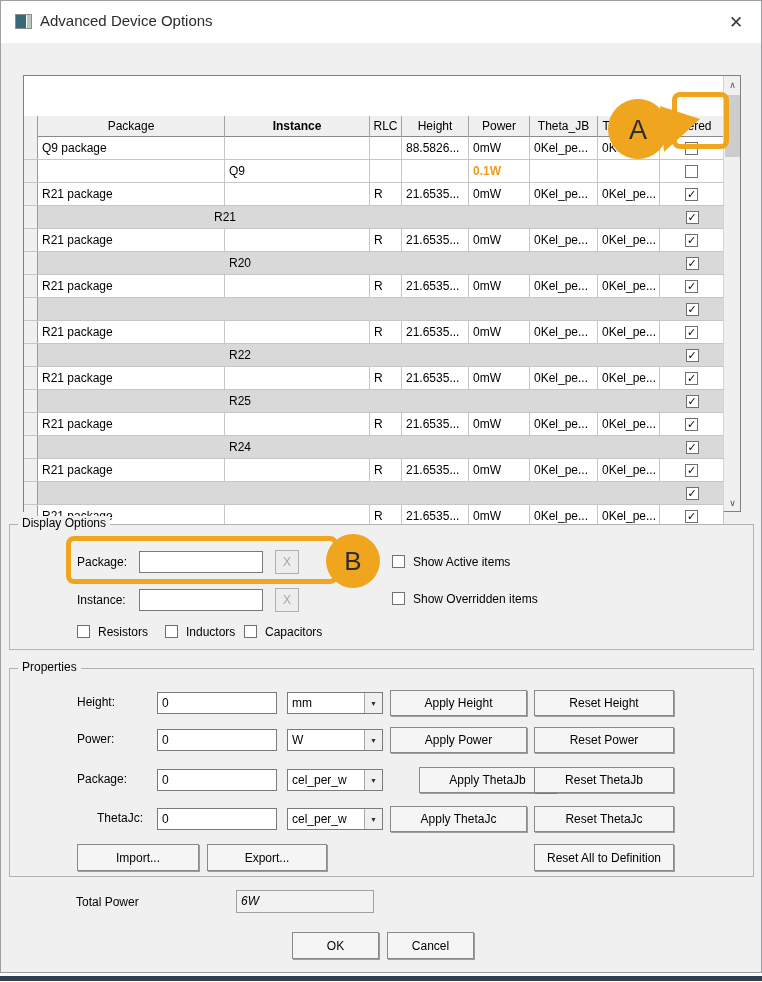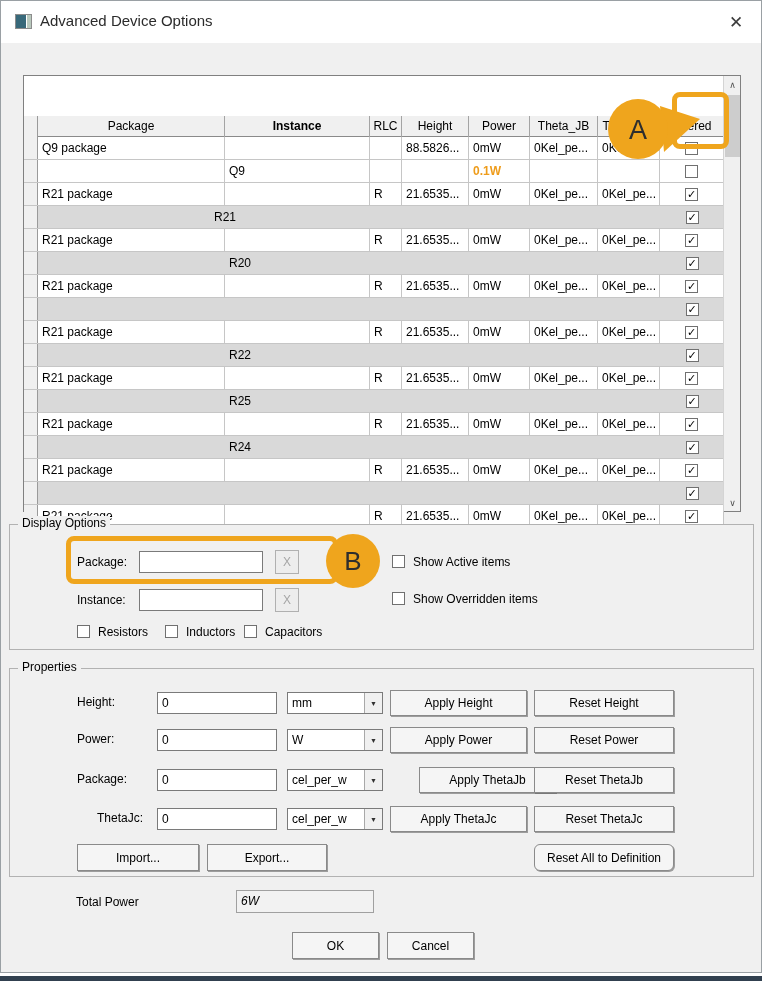--- a/index.html
+++ b/index.html
@@ -403,21 +403,21 @@
           <span class="combo" style="left: 277px; top: 139px; width: 96px;">
             <span class="val">cel_per_w</span>
             <span class="drop">▼</span>
           </span>
           <span class="btn" style="left: 380px; top: 137px; width: 137px; height: 26px;">Apply ThetaJc</span>
           <span class="btn" style="left: 524px; top: 137px; width: 140px; height: 26px;">Reset ThetaJc</span>
         </div>
 
       <span class="btn" style="left:197px;top:175px;width:120px;height:27px;">Export...</span>
       <span class="btn" style="left:67px;top:175px;width:122px;height:27px;">Import...</span>
-      <span class="btn" style="left:524px;top:175px;width:140px;height:27px;border-radius:6px;">Reset All to Definition</span>
+      <span class="btn" style="left:524px;top:175px;width:140px;height:27px;">Reset All to Definition</span>
     </div>
 
     <span class="lbl" style="left:75px;top:894px;position:absolute;">Total Power</span>
     <span class="ro-field" style="left:235px;top:889px;width:138px;height:23px;font-style:italic;">6W</span>
 
     <span class="btn" style="left:291px;top:931px;width:87px;height:27px;">OK</span>
     <span class="btn" style="left:386px;top:931px;width:87px;height:27px;">Cancel</span>
   </div>
 
   <div class="hl-rect" style="left:672px;top:92px;width:57px;height:57px;"></div>

